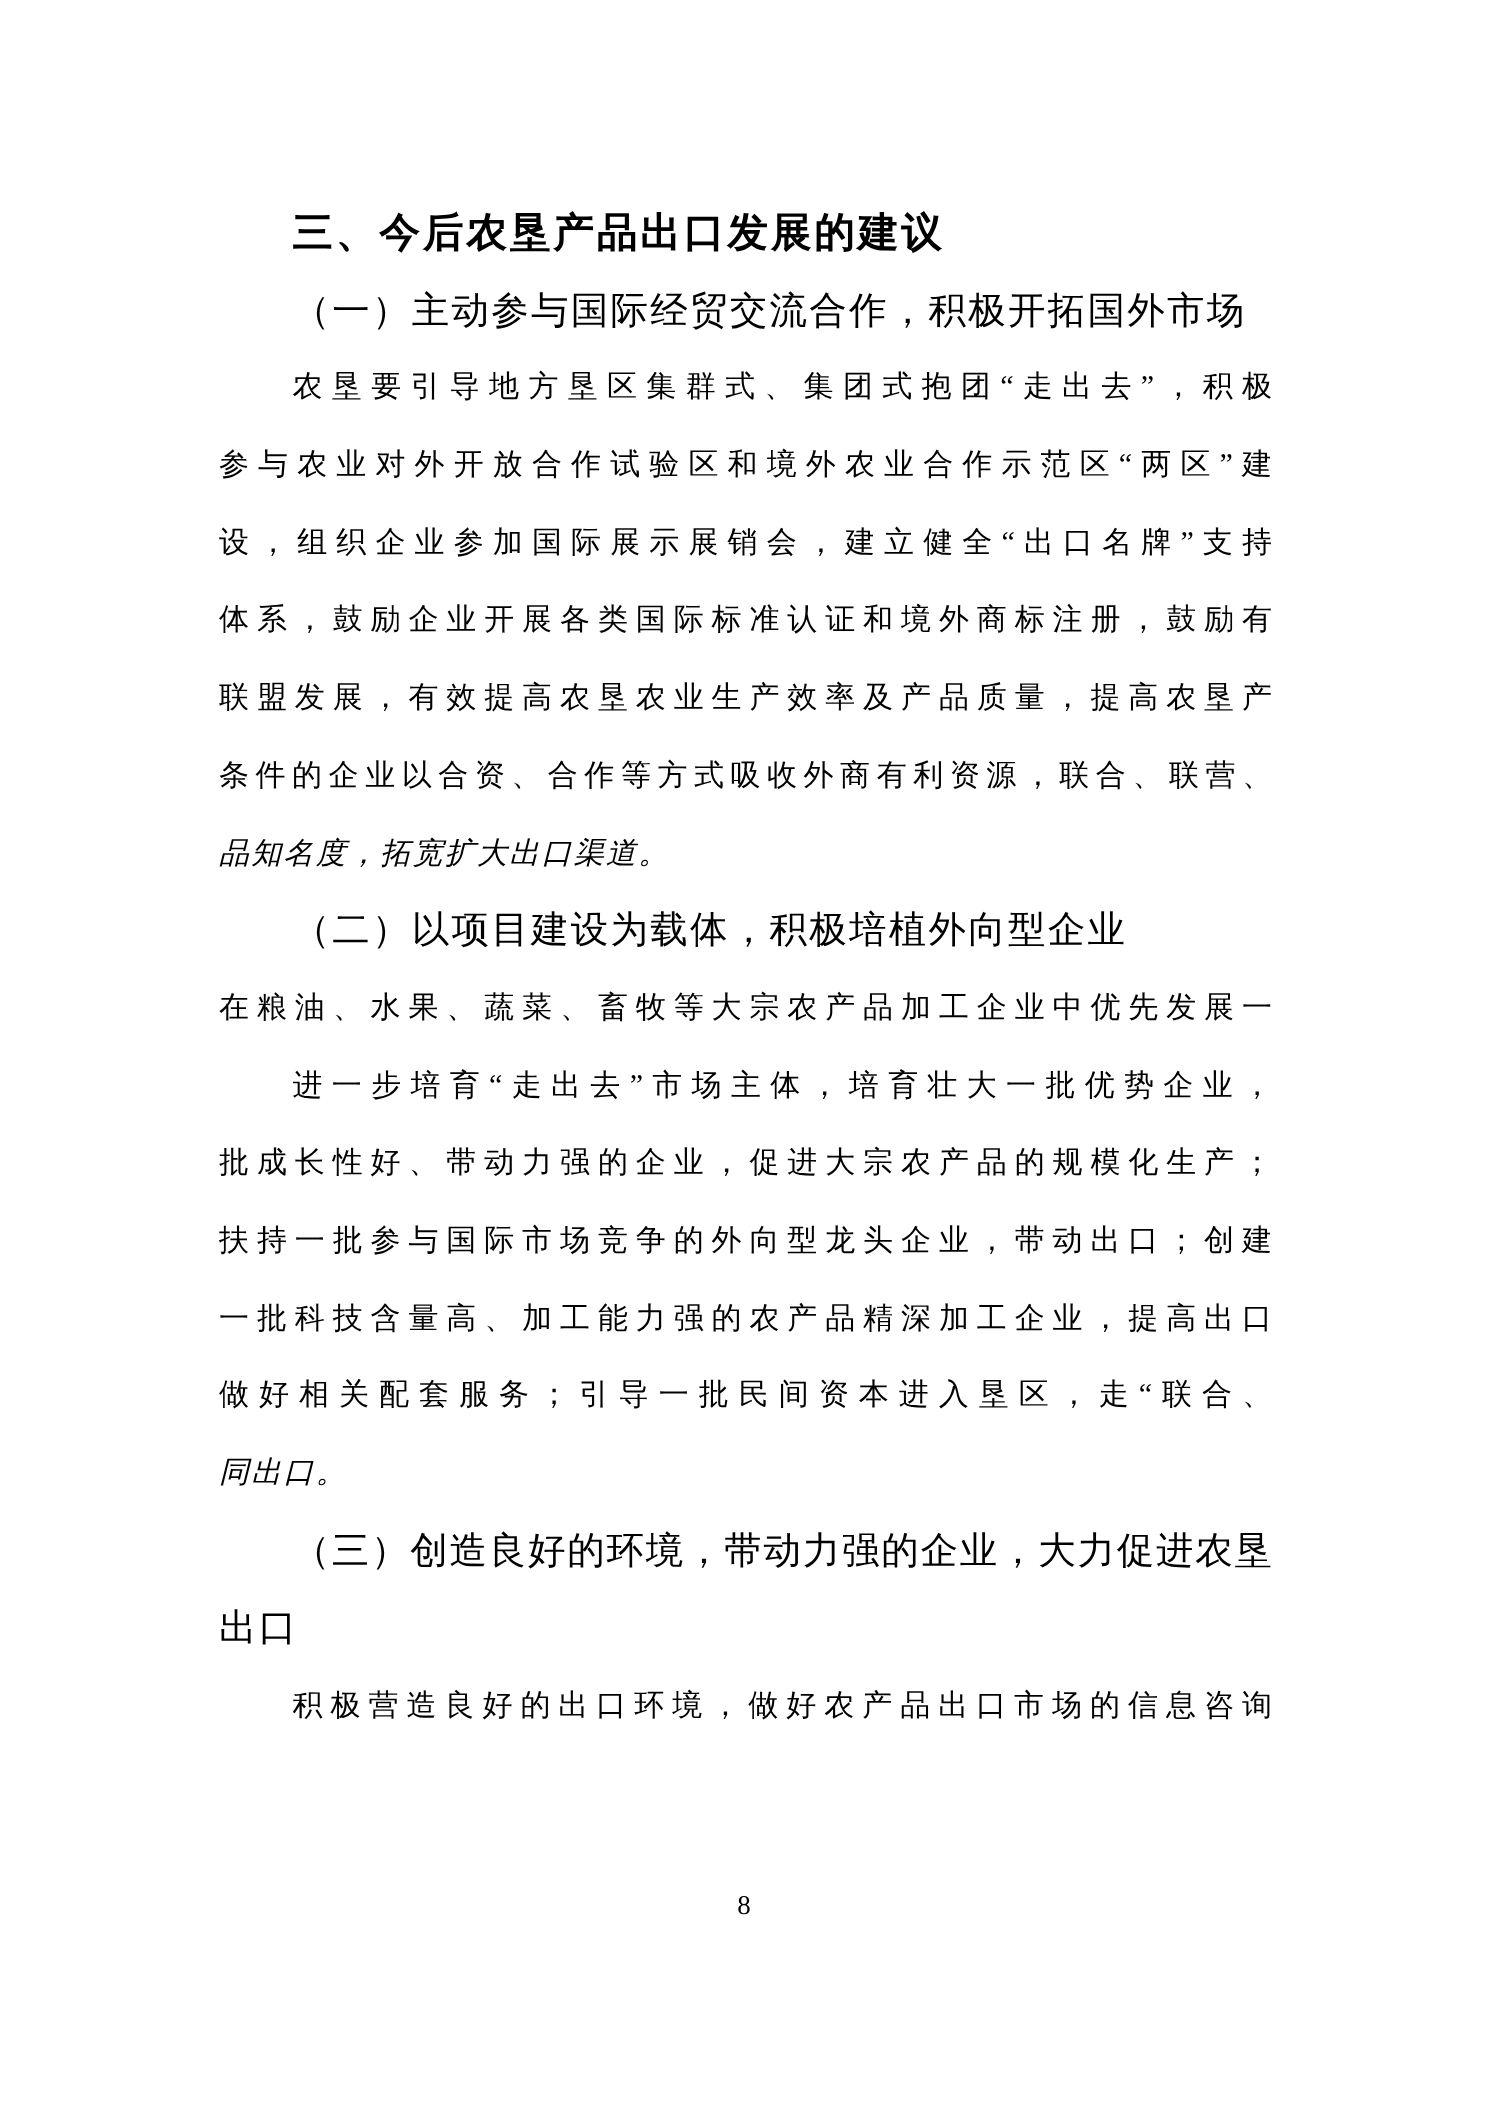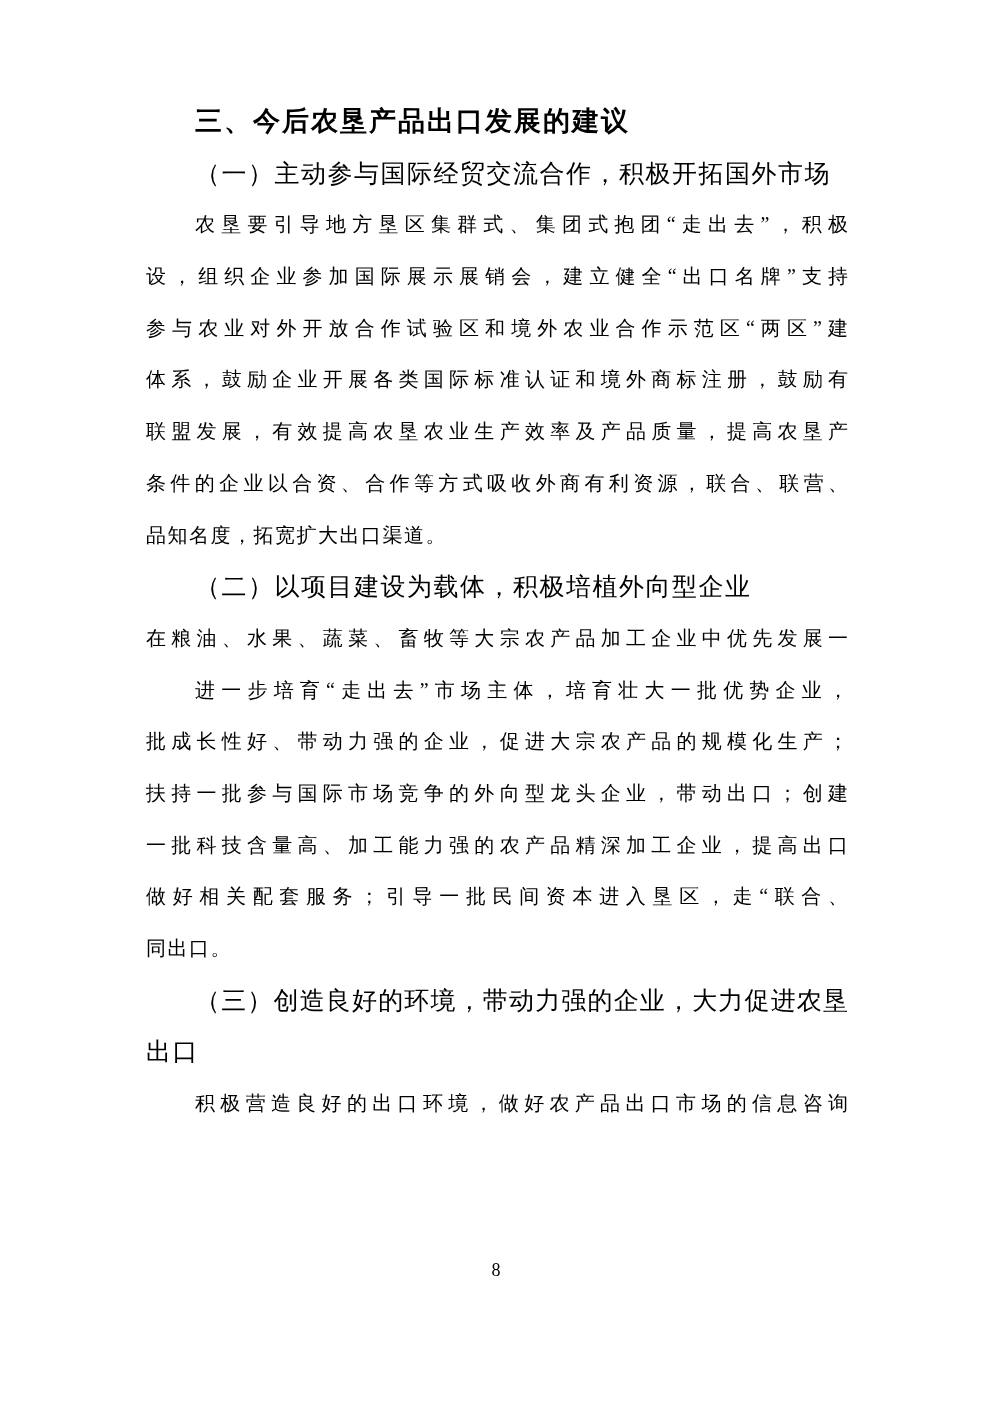--- a/index.html
+++ b/index.html
@@ -10,21 +10,21 @@
     height: 1403px;
     margin: 0 auto;
     background: #ffffff;
     color: #000000;
     font-family: "Liberation Serif", "DejaVu Serif", serif;
     overflow: hidden;
   }
   .content {
     position: absolute;
     left: 146px;
-    top: 96px;
+    top: 130px;
     width: 702px;
   }
   .line {
     height: 51.7px;
     line-height: 51.7px;
     font-size: 20px;
     overflow: hidden;
   }
   .line.indent { text-indent: 49px; }
   .line.justify {
@@ -35,41 +35,41 @@
   .line.heading {
     font-family: "Liberation Sans", "DejaVu Sans", sans-serif;
     font-weight: bold;
     font-size: 27px;
     letter-spacing: 2px;
   }
   .line.subheading {
     font-size: 25px;
   }
   .line.subheading:not(.justify) { letter-spacing: 1.5px; }
-  .line.body:not(.justify) { letter-spacing: 1.5px; }
+  .line.body:not(.justify) { letter-spacing: 1.5px; font-style: italic; }
   .footer {
     position: absolute;
     left: 0;
     right: 0;
     top: 1260px;
     text-align: center;
     font-size: 18px;
     font-family: "Liberation Serif", "DejaVu Serif", serif;
   }
 </style>
 </head>
 <body>
 
 <div class="page">
   <div class="content" id="doc-body">
       <div class="line heading indent">三、今后农垦产品出口发展的建议</div>
       <div class="line subheading indent">（一）主动参与国际经贸交流合作，积极开拓国外市场</div>
       <div class="line body indent justify">农垦要引导地方垦区集群式、集团式抱团“走出去”，积极</div>
+      <div class="line body justify">参与农业对外开放合作试验区和境外农业合作示范区“两区”建</div>
       <div class="line body justify">设，组织企业参加国际展示展销会，建立健全“出口名牌”支持</div>
-      <div class="line body justify">参与农业对外开放合作试验区和境外农业合作示范区“两区”建</div>
       <div class="line body justify">体系，鼓励企业开展各类国际标准认证和境外商标注册，鼓励有</div>
       <div class="line body justify">联盟发展，有效提高农垦农业生产效率及产品质量，提高农垦产</div>
       <div class="line body justify">条件的企业以合资、合作等方式吸收外商有利资源，联合、联营、</div>
       <div class="line body">品知名度，拓宽扩大出口渠道。</div>
       <div class="line subheading indent">（二）以项目建设为载体，积极培植外向型企业</div>
       <div class="line body justify">在粮油、水果、蔬菜、畜牧等大宗农产品加工企业中优先发展一</div>
       <div class="line body indent justify">进一步培育“走出去”市场主体，培育壮大一批优势企业，</div>
       <div class="line body justify">批成长性好、带动力强的企业，促进大宗农产品的规模化生产；</div>
       <div class="line body justify">扶持一批参与国际市场竞争的外向型龙头企业，带动出口；创建</div>
       <div class="line body justify">一批科技含量高、加工能力强的农产品精深加工企业，提高出口</div>

